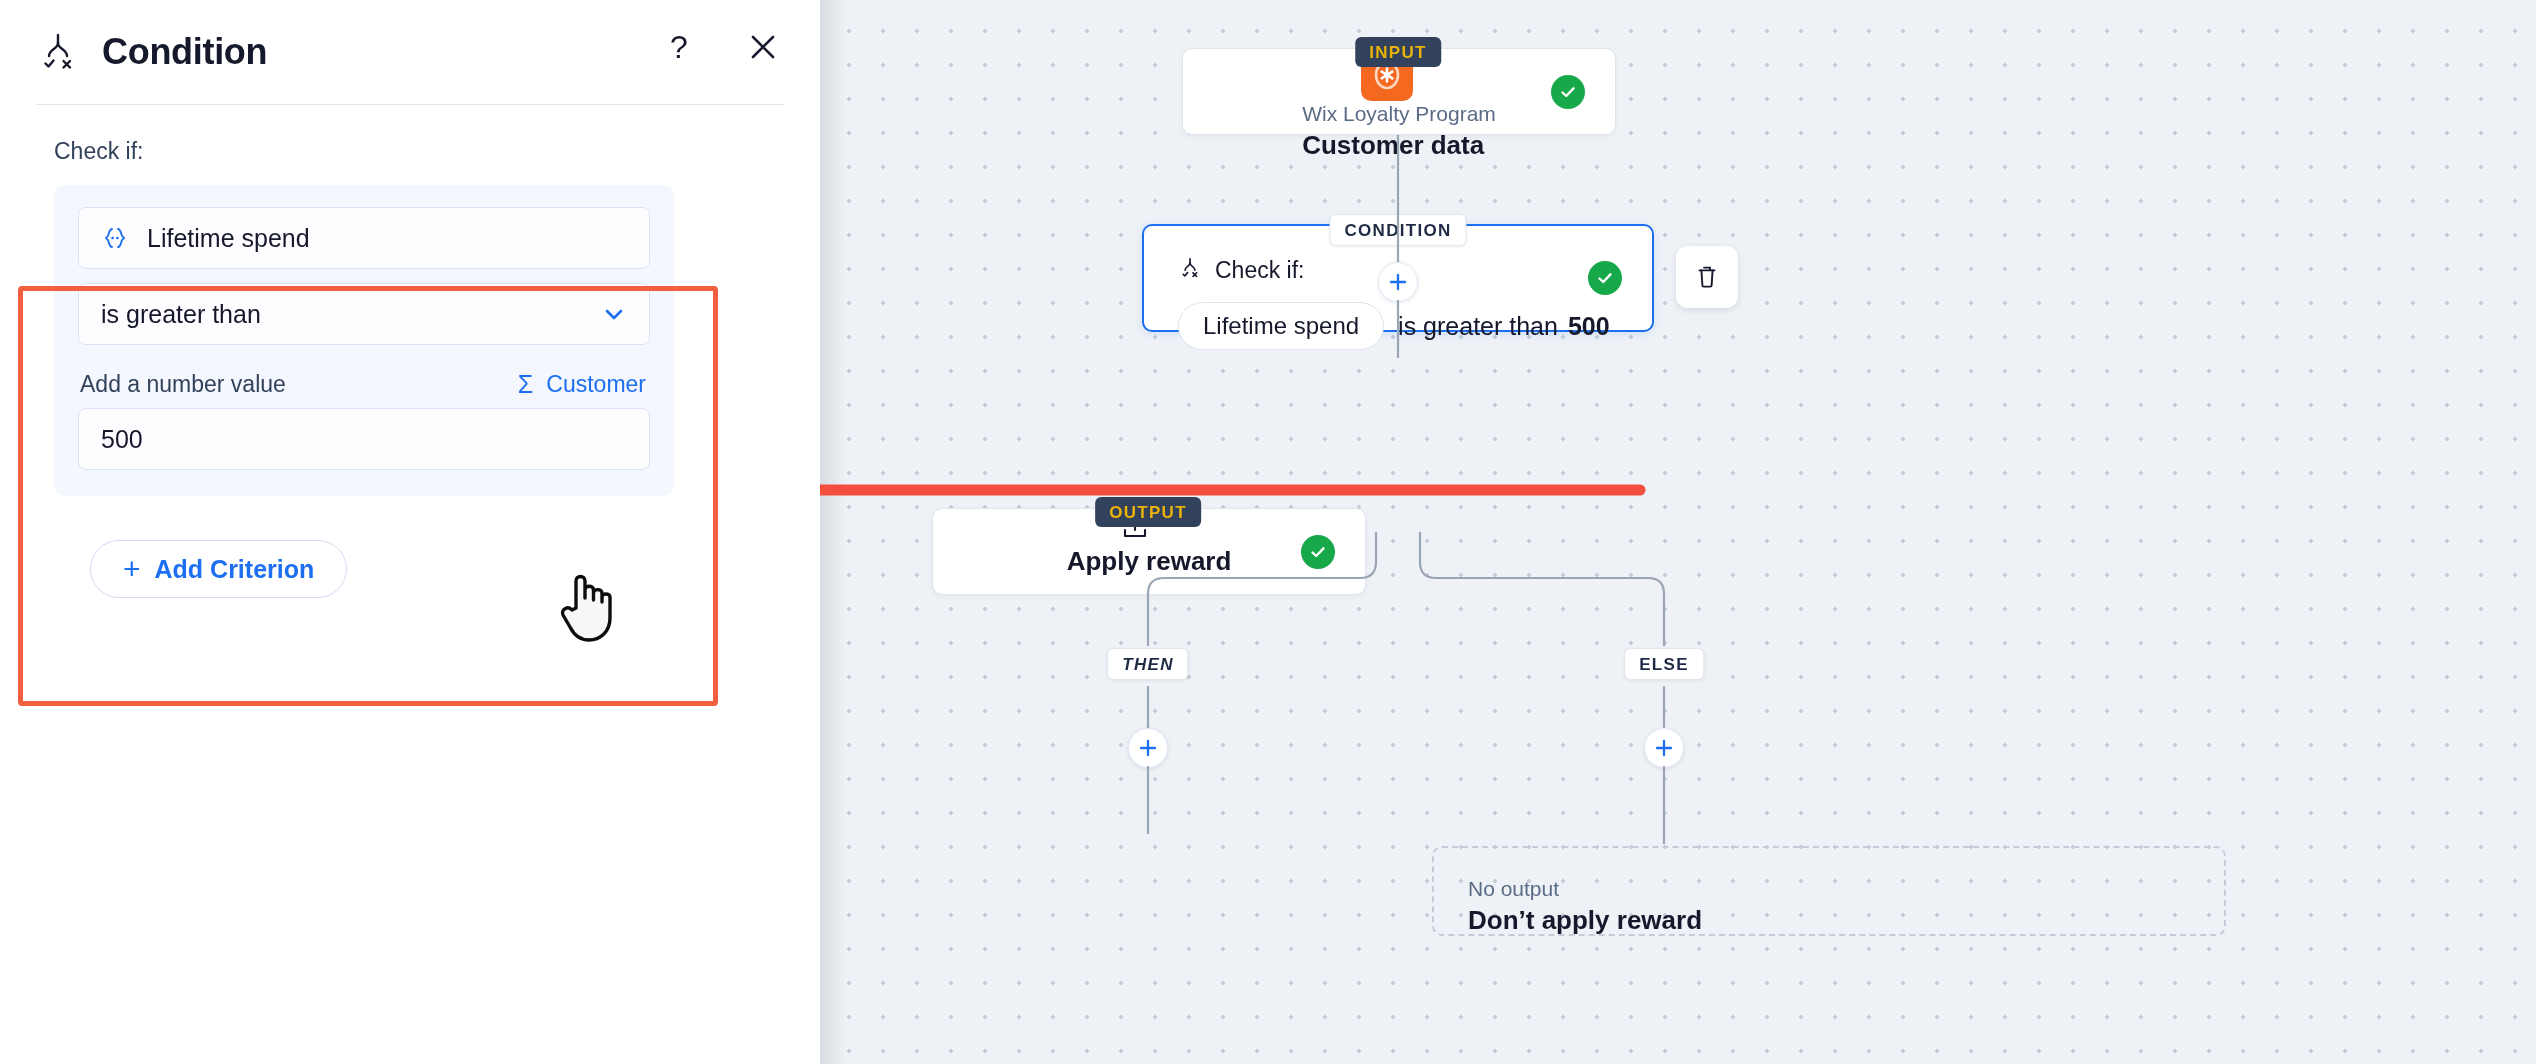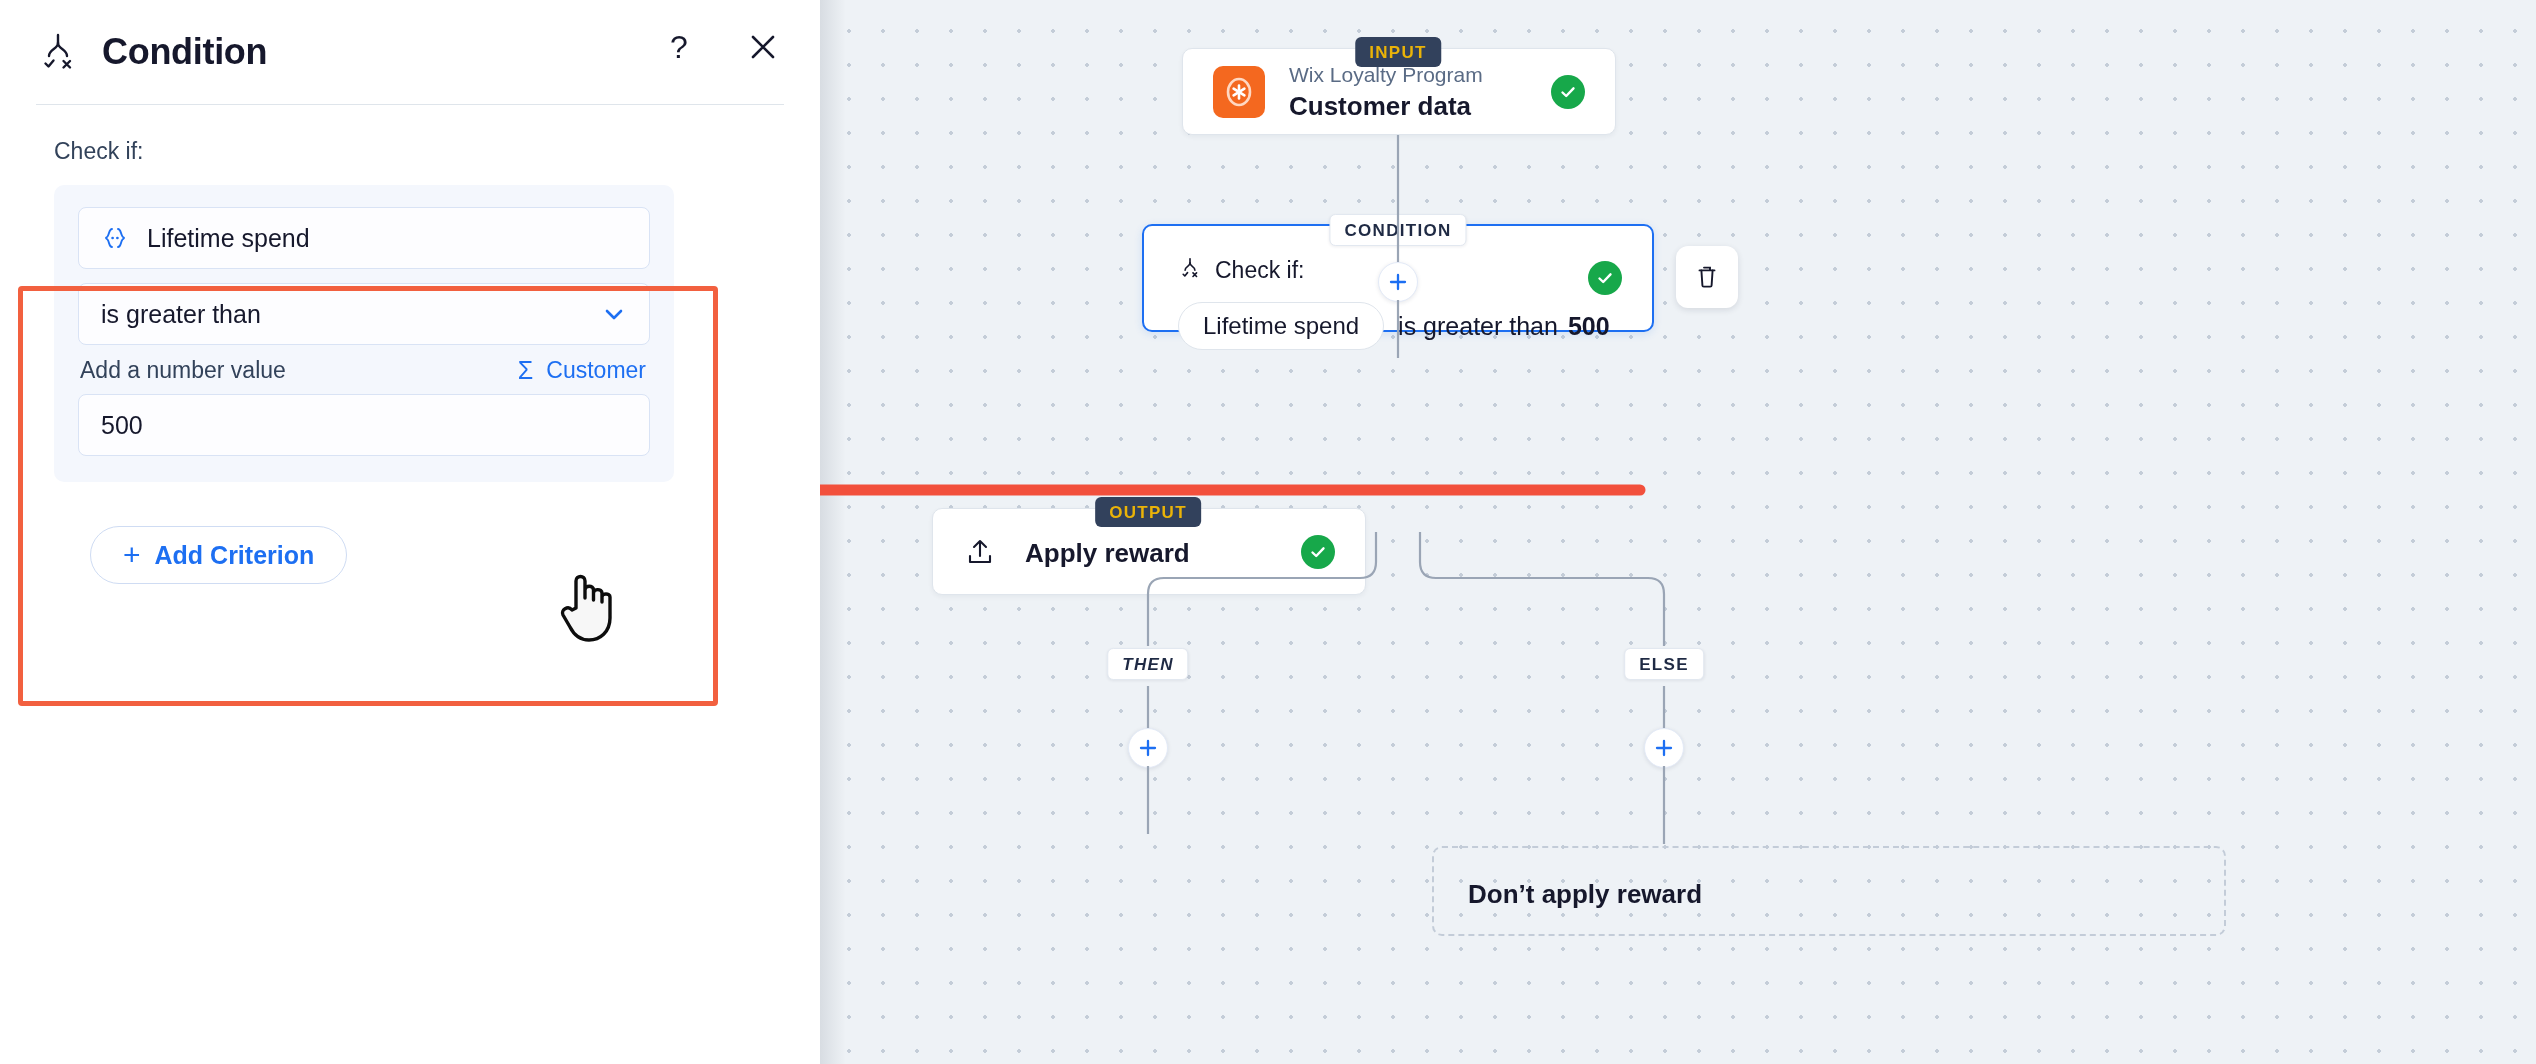--- a/index.html
+++ b/index.html
@@ -74,21 +74,21 @@
     padding: 0 22px;
     font-size: 25px; color: #16182c;
     cursor: text;
   }
   .field + .field { margin-top: 14px; }
   .field .var-icon { margin-right: 18px; display: flex; align-items: center; }
   .field.select { cursor: pointer; justify-content: space-between; }
   .chev { flex: 0 0 auto; display: flex; align-items: center; }
   .value-row {
     display: flex; align-items: center; justify-content: space-between;
-    margin-top: 12px; margin-bottom: 10px; padding: 0 4px 0 2px;
+    margin-top: 26px; margin-bottom: 10px; padding: 0 4px 0 2px;
   }
   .value-label { font-size: 23px; color: #32425a; }
   .customize {
     display: flex; align-items: center; gap: 13px;
     color: #1d6ff2; font-size: 23px; cursor: pointer;
   }
   .sigma { font-size: 25px; color: #1d6ff2; line-height: 1; }
   .add-criterion {
     margin: 44px 0 0 36px;
     display: inline-flex; align-items: center; gap: 14px;
@@ -133,21 +133,21 @@
     background: #32415c; color: #eab308;
     font-size: 17px; font-weight: 700; letter-spacing: 1.3px;
     border-radius: 6px; padding: 7px 14px 6px 14px;
     z-index: 4; line-height: 1;
   }
   .badge.light {
     background: #ffffff; color: #1f2a44;
     border: 1px solid #e2e8f0;
     box-shadow: 0 1px 3px rgba(22,34,57,.07);
   }
-  .node-body { display: flex; align-items: center; height: 100%; padding: 0 30px; }
+  .node-body { display: flex; align-items: center; height: 100%; padding: 0 30px; flex-direction: column; }
   .app-tile {
     width: 52px; height: 52px; border-radius: 10px;
     background: #f4681f; flex: 0 0 52px;
     display: flex; align-items: center; justify-content: center;
     margin-right: 24px;
   }
   .node-sub { font-size: 21px; color: #5a6b85; line-height: 26px; }
   .node-title { font-size: 26px; color: #16182c; font-weight: 700; line-height: 32px; margin-top: 2px; }
   .check-badge {
     position: absolute; right: 30px; top: 50%; transform: translateY(-50%);
@@ -393,20 +393,21 @@
         <div class="node-title">Apply reward</div>
       </div>
       <span class="check-badge">
         <svg width="20" height="20" viewBox="0 0 20 20">
           <path d="M4.5 10.5 L8.2 14 L15.5 6.3" stroke="#ffffff" stroke-width="2.4" fill="none" stroke-linecap="round" stroke-linejoin="round"></path>
         </svg>
       </span>
     </div>
 
     <div class="ghost-node" style="left:612px; top:846px; width:794px; height:90px;">
+      <div class="ghost-sub">No output</div>
       <div class="ghost-title">Don’t apply reward</div>
     </div>
 
     <svg class="arrow-annotation" width="1000" height="200" style="left:-110px; top:430px;">
       <line x1="930" y1="60" x2="70" y2="60" stroke="#f2503c" stroke-width="11" stroke-linecap="round"></line>
       <path d="M20 60 L78 34 L72 60 L78 86 Z" fill="#f2503c"></path>
     </svg>
   </div>
 </div>
 

